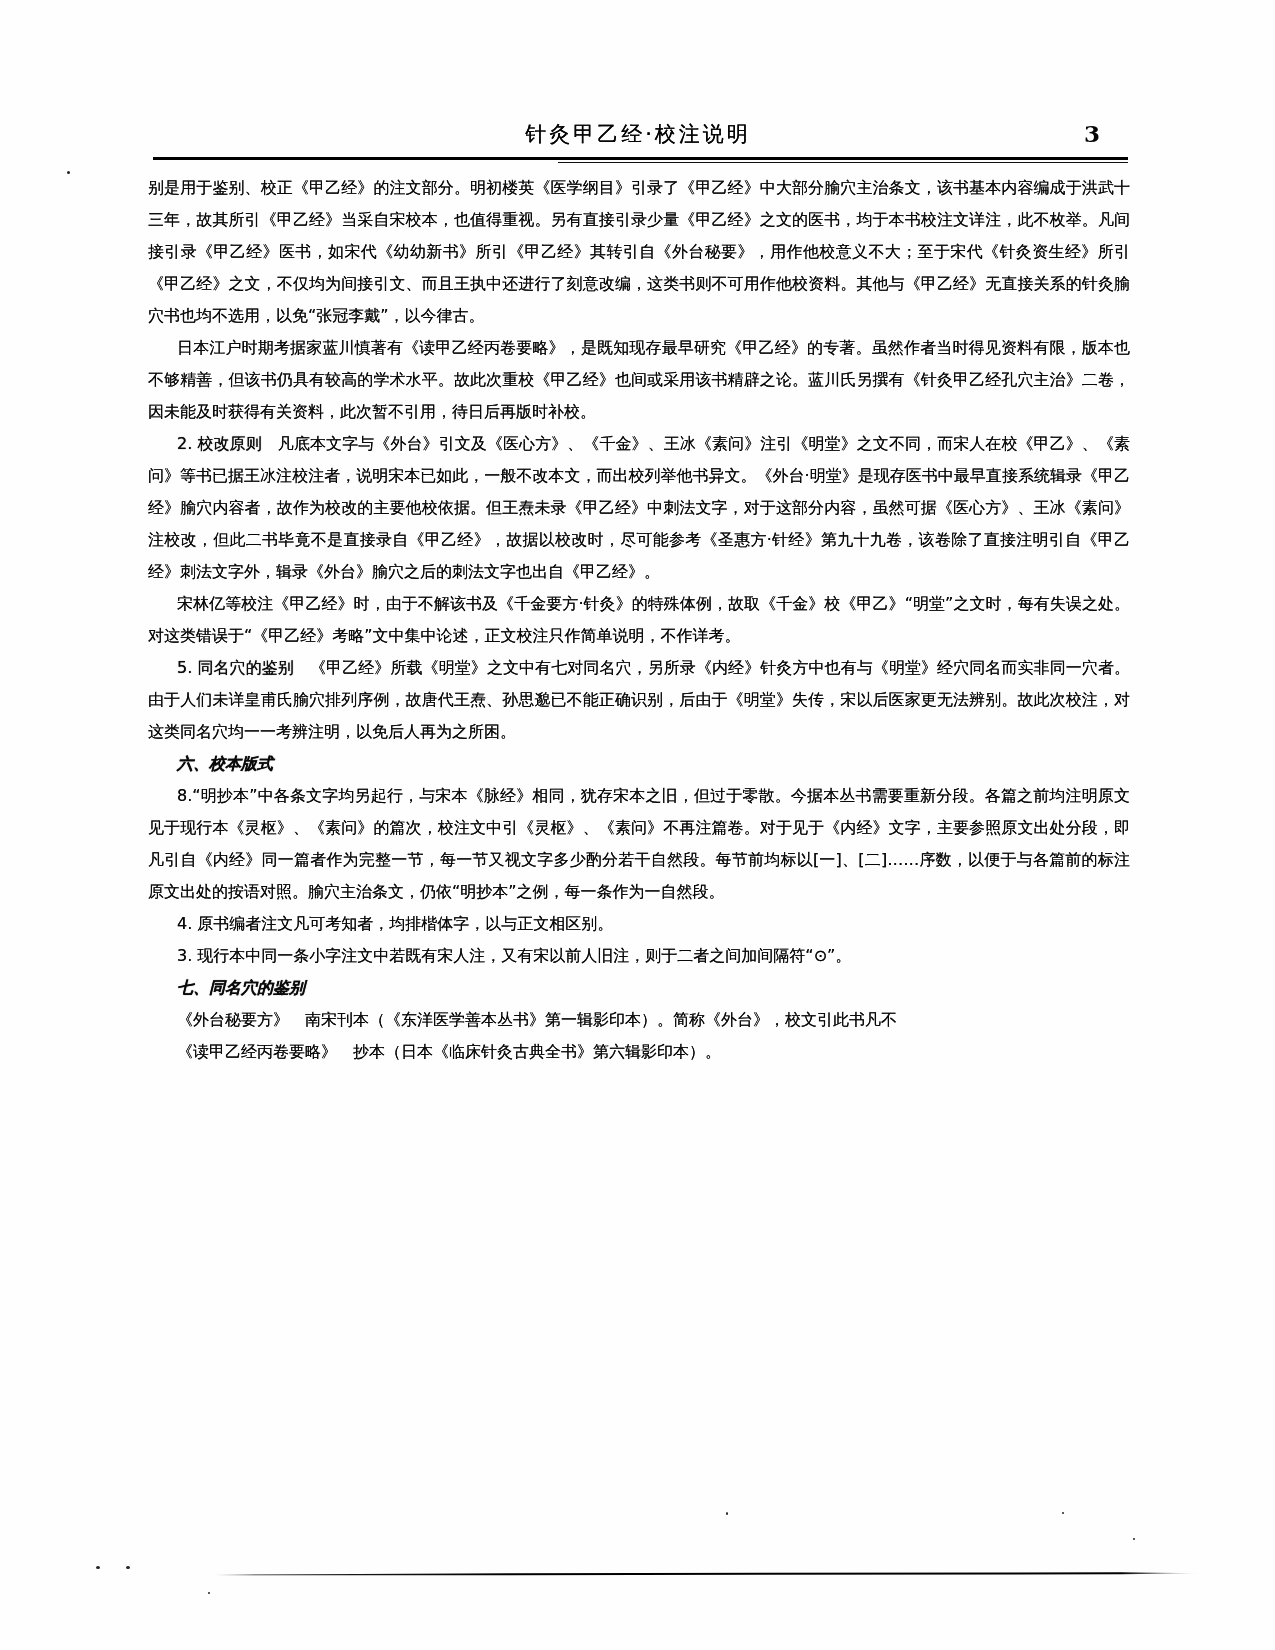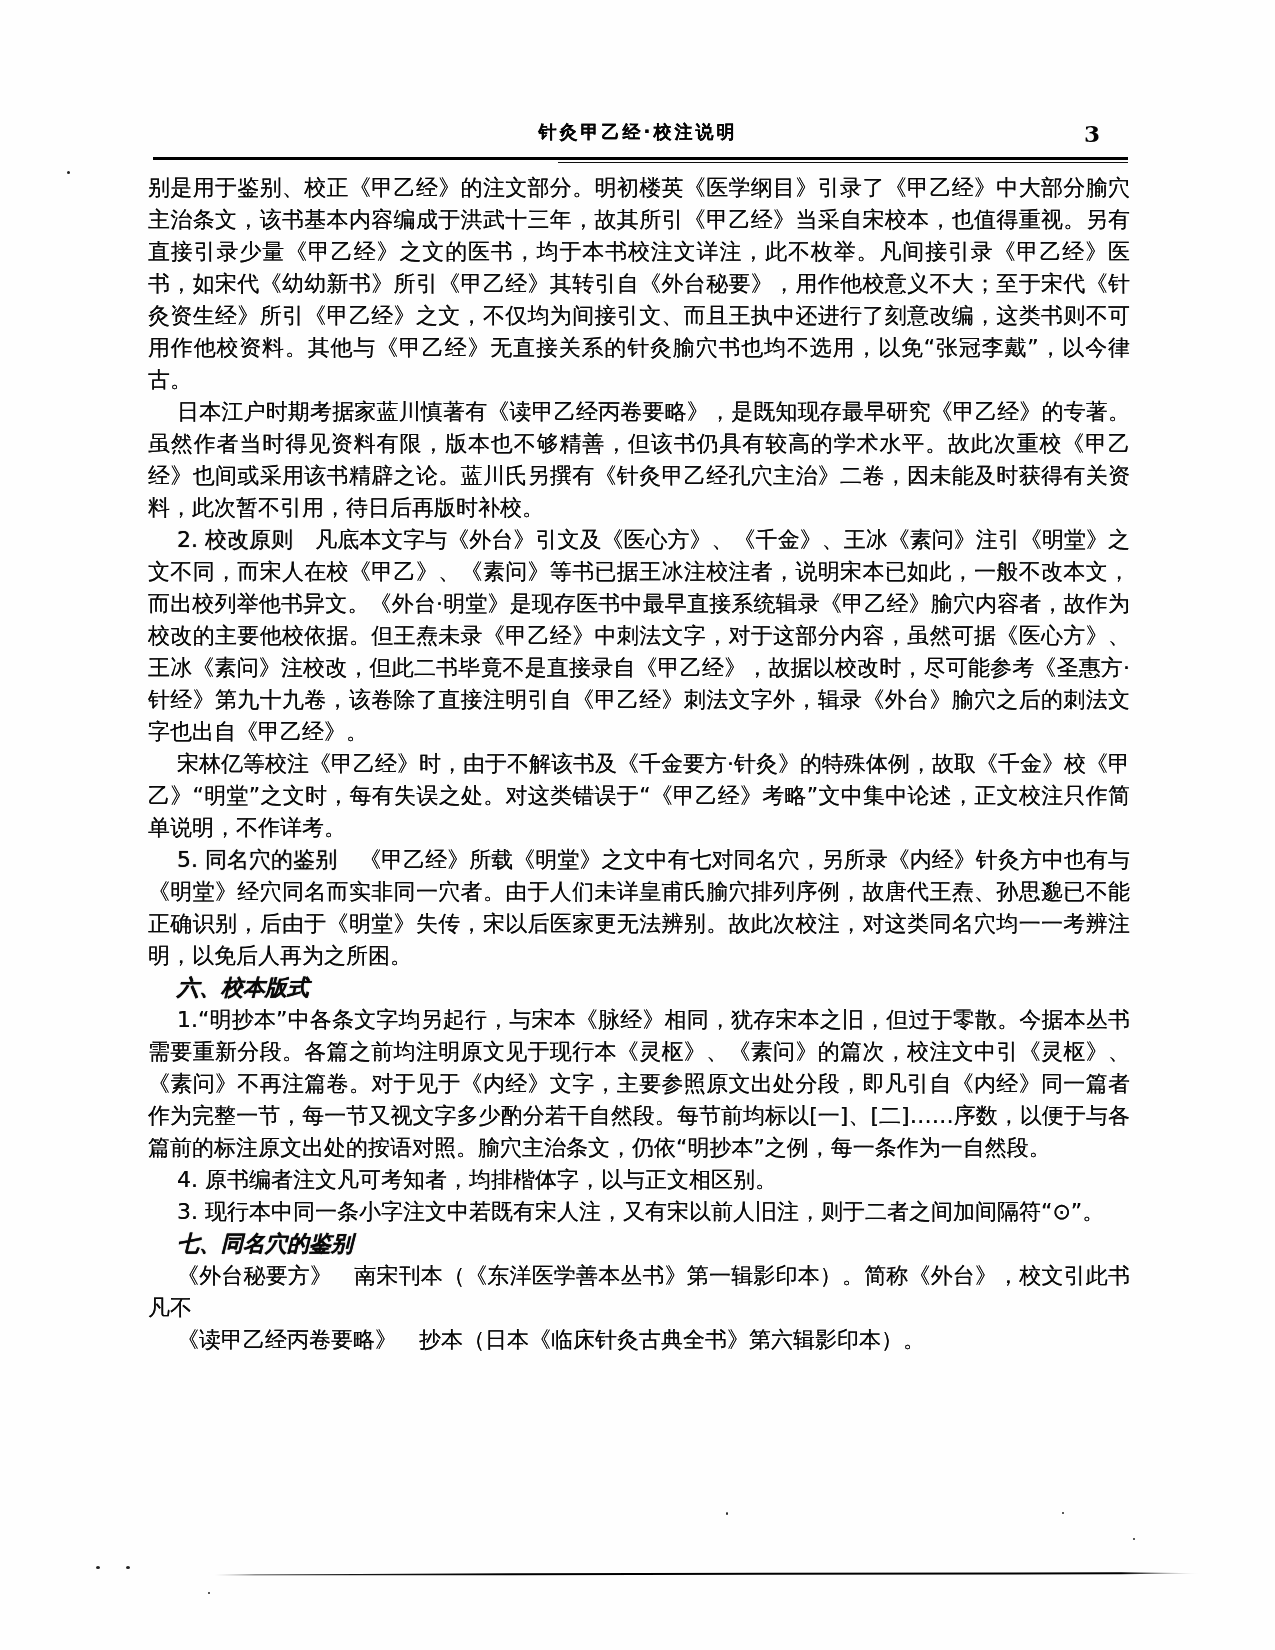--- a/index.html
+++ b/index.html
@@ -11,21 +11,21 @@
     overflow:hidden;
     font-family:"DejaVu Sans",sans-serif;
     color:#0b0b0b;
   }
   
   .running-head{
     position:absolute;left:148px;top:120px;width:980px;height:36px;
   }
   .head-title{
     display:block;text-align:center;
-    font-size:18px;font-weight:700;letter-spacing:3px;
+    font-size:21px;font-weight:400;letter-spacing:3px;
     color:#050505;
     text-shadow:0 0 .4px #000;
   }
   .page-number{
     position:absolute;right:28px;top:0;
     font-family:"DejaVu Serif",serif;
     font-size:23px;font-weight:700;color:#050505;
   }
   .head-rule{
     position:absolute;left:153px;top:157px;width:975px;height:3px;
@@ -33,21 +33,21 @@
       repeating-linear-gradient(90deg,#000 0 52px,rgba(0,0,0,.25) 52px 58px);
     background-color:#000;
   }
   .head-rule-echo{
     position:absolute;left:558px;top:162px;width:570px;height:1px;
     background:#111;
   }
   
   .body-text{
     position:absolute;left:148px;top:172px;width:982px;
-    font-size:22px;line-height:32px;
+    font-size:16px;line-height:32px;
     text-align:justify;
     text-justify:inter-character;
     color:#0a0a0a;
     text-shadow:0 0 .45px rgba(0,0,0,.85);
   }
   .body-text p{margin:0;padding:0;text-indent:29px;}
   .body-text p.no-indent{text-indent:0;}
   .body-text p.heading{font-weight:700;text-shadow:0 0 .8px #000;font-style:italic;}
   .body-text b{font-weight:400;text-shadow:0 0 .8px #000;}
   
@@ -80,21 +80,21 @@
   <div class="head-rule"></div>
   <div class="head-rule-echo"></div>
 
   <div class="body-text">
       <p class="no-indent">别是用于鉴别、校正《甲乙经》的注文部分。明初楼英《医学纲目》引录了《甲乙经》中大部分腧穴主治条文，该书基本内容编成于洪武十三年，故其所引《甲乙经》当采自宋校本，也值得重视。另有直接引录少量《甲乙经》之文的医书，均于本书校注文详注，此不枚举。凡间接引录《甲乙经》医书，如宋代《幼幼新书》所引《甲乙经》其转引自《外台秘要》，用作他校意义不大；至于宋代《针灸资生经》所引《甲乙经》之文，不仅均为间接引文、而且王执中还进行了刻意改编，这类书则不可用作他校资料。其他与《甲乙经》无直接关系的针灸腧穴书也均不选用，以免“张冠李戴”，以今律古。</p>
       <p class="">日本江户时期考据家蓝川慎著有《读甲乙经丙卷要略》，是既知现存最早研究《甲乙经》的专著。虽然作者当时得见资料有限，版本也不够精善，但该书仍具有较高的学术水平。故此次重校《甲乙经》也间或采用该书精辟之论。蓝川氏另撰有《针灸甲乙经孔穴主治》二卷，因未能及时获得有关资料，此次暂不引用，待日后再版时补校。</p>
       <p class=""><b>2. 校改原则</b>　凡底本文字与《外台》引文及《医心方》、《千金》、王冰《素问》注引《明堂》之文不同，而宋人在校《甲乙》、《素问》等书已据王冰注校注者，说明宋本已如此，一般不改本文，而出校列举他书异文。《外台·明堂》是现存医书中最早直接系统辑录《甲乙经》腧穴内容者，故作为校改的主要他校依据。但王焘未录《甲乙经》中刺法文字，对于这部分内容，虽然可据《医心方》、王冰《素问》注校改，但此二书毕竟不是直接录自《甲乙经》，故据以校改时，尽可能参考《圣惠方·针经》第九十九卷，该卷除了直接注明引自《甲乙经》刺法文字外，辑录《外台》腧穴之后的刺法文字也出自《甲乙经》。</p>
       <p class="">宋林亿等校注《甲乙经》时，由于不解该书及《千金要方·针灸》的特殊体例，故取《千金》校《甲乙》“明堂”之文时，每有失误之处。对这类错误于“《甲乙经》考略”文中集中论述，正文校注只作简单说明，不作详考。</p>
       <p class=""><b>5. 同名穴的鉴别</b>　《甲乙经》所载《明堂》之文中有七对同名穴，另所录《内经》针灸方中也有与《明堂》经穴同名而实非同一穴者。由于人们未详皇甫氏腧穴排列序例，故唐代王焘、孙思邈已不能正确识别，后由于《明堂》失传，宋以后医家更无法辨别。故此次校注，对这类同名穴均一一考辨注明，以免后人再为之所困。</p>
       <p class="heading">六、校本版式</p>
-      <p class="">1.“明抄本”中各条文字均另起行，与宋本《脉经》相同，犹存宋本之旧，但过于零散。今据本丛书需要重新分段。各篇之前均注明原文见于现行本《灵枢》、《素问》的篇次，校注文中引《灵枢》、《素问》不再注篇卷。对于见于《内经》文字，主要参照原文出处分段，即凡引自《内经》同一篇者作为完整一节，每一节又视文字多少酌分若干自然段。每节前均标以[一]、[二]……序数，以便于与各篇前的标注原文出处的按语对照。腧穴主治条文，仍依“明抄本”之例，每一条作为一自然段。</p>
+      <p class="">8.“明抄本”中各条文字均另起行，与宋本《脉经》相同，犹存宋本之旧，但过于零散。今据本丛书需要重新分段。各篇之前均注明原文见于现行本《灵枢》、《素问》的篇次，校注文中引《灵枢》、《素问》不再注篇卷。对于见于《内经》文字，主要参照原文出处分段，即凡引自《内经》同一篇者作为完整一节，每一节又视文字多少酌分若干自然段。每节前均标以[一]、[二]……序数，以便于与各篇前的标注原文出处的按语对照。腧穴主治条文，仍依“明抄本”之例，每一条作为一自然段。</p>
       <p class="">4. 原书编者注文凡可考知者，均排楷体字，以与正文相区别。</p>
       <p class="">3. 现行本中同一条小字注文中若既有宋人注，又有宋以前人旧注，则于二者之间加间隔符“⊙”。</p>
       <p class="heading">七、同名穴的鉴别</p>
       <p class="">《外台秘要方》　南宋刊本（《东洋医学善本丛书》第一辑影印本）。简称《外台》，校文引此书凡不</p>
       <p class="">《读甲乙经丙卷要略》　抄本（日本《临床针灸古典全书》第六辑影印本）。</p>
     </div>
 
   <div class="smudge-line"></div>
   <div class="speckle s1"></div>
   <div class="speckle s2"></div>

